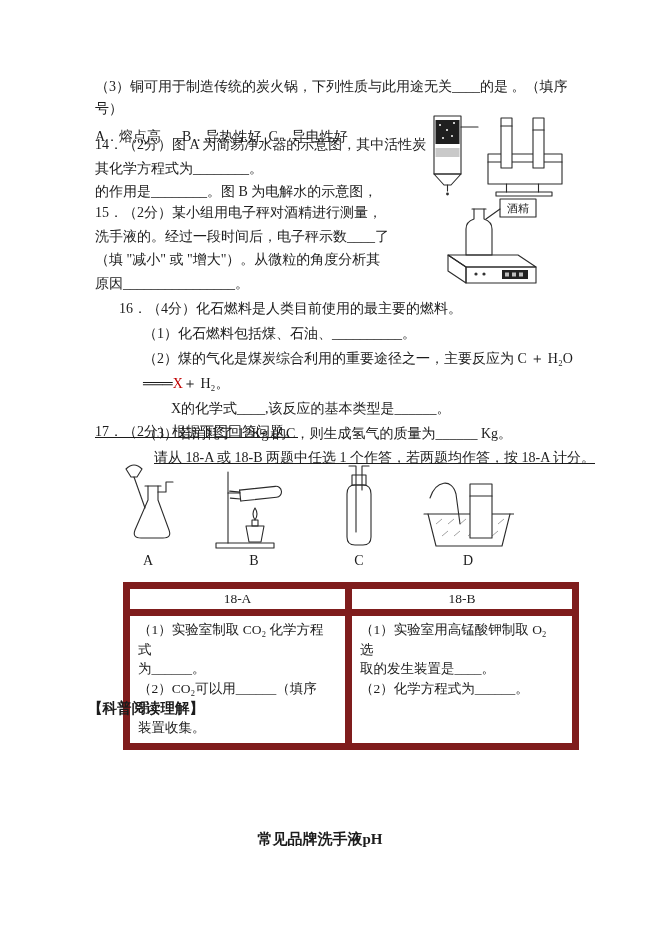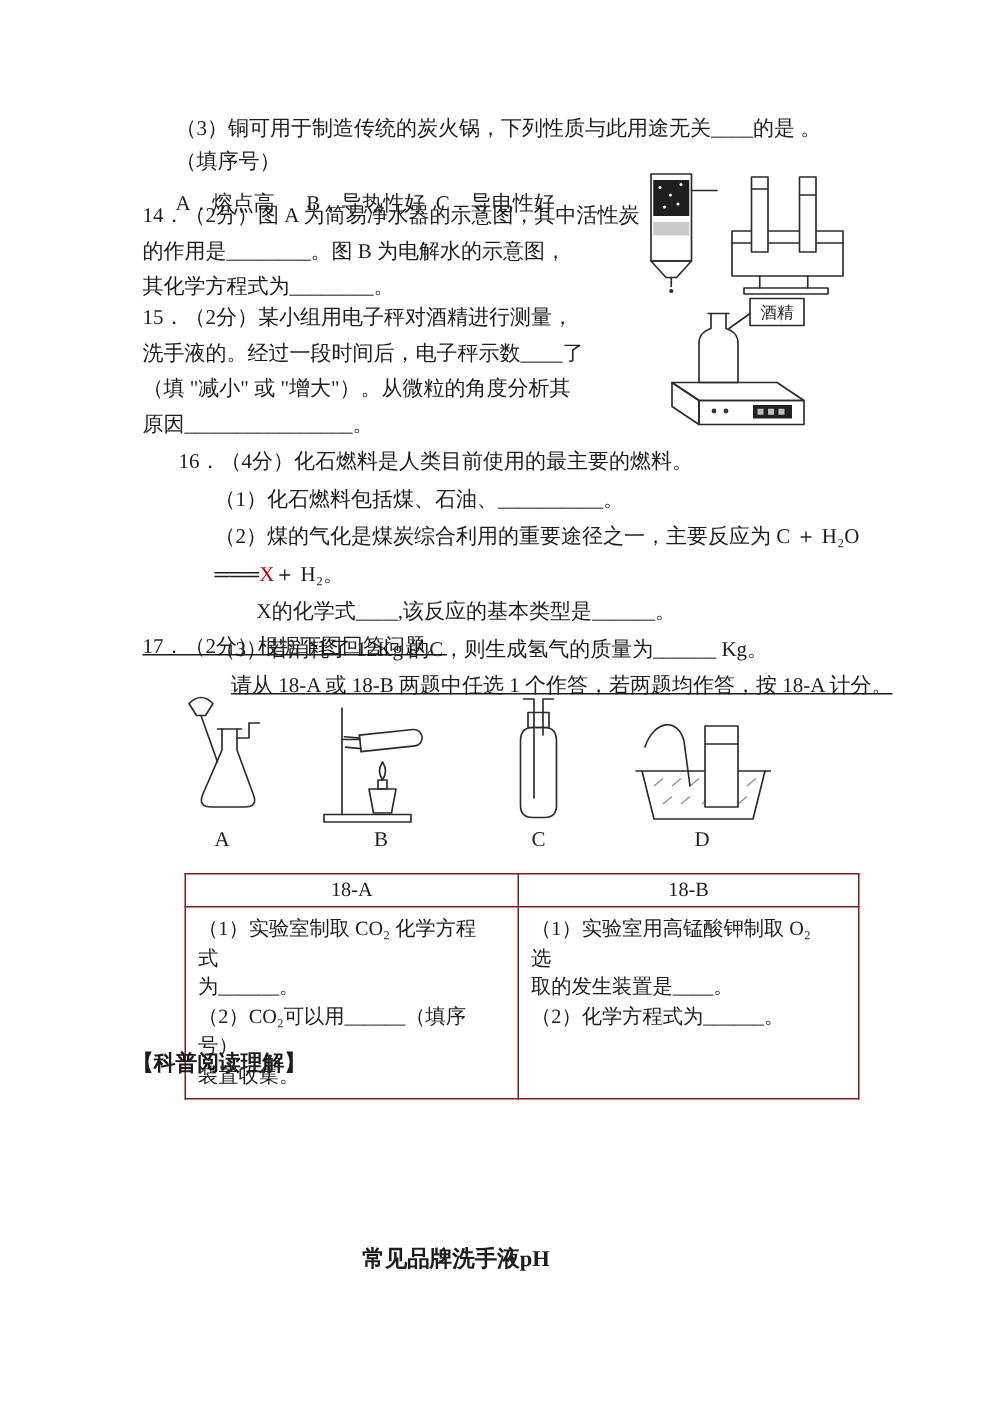--- a/index.html
+++ b/index.html
@@ -9,60 +9,60 @@
     width: 661px;
     height: 935px;
     background: #ffffff;
     font-family: "Liberation Serif", "DejaVu Serif", serif;
     color: #1c1c1c;
     font-size: 14px;
     overflow: hidden;
   }
   .abs { position: absolute; }
   .line { white-space: pre-wrap; line-height: 23.5px; }
-  .lh22 .line { line-height: 22px; margin-left: 22px; }
+  .lh22 .line { line-height: 22px; }
   .lh25 .line { line-height: 25px; margin-left: 24px; }
   .lh26 .line { line-height: 26px; text-decoration: underline; }
   .lh34 .line { line-height: 34px; }
   .ind1 { padding-left: 24px; }
   .ind2 { padding-left: 52px; }
   .ind3 { padding-left: 6px; text-align: right; }
   .gap6 { margin-top: 6px; }
   .bold { font-weight: bold; }
   .eq-x { color: var(--x-red, #c00000); }
   .center { text-align: center; }
 
   .apparatus-row { display: flex; justify-content: space-between; align-items: flex-end; }
   .apparatus-item { display: flex; flex-direction: column; align-items: center; }
   .apparatus-label { margin-top: 3px; font-size: 14px; line-height: 16px; }
 
   .qtable { border-collapse: collapse; width: 449px; table-layout: fixed; }
-  .qtable th, .qtable td { border: 1px solid #7f1d1d; font-weight: normal; vertical-align: top; }
+  .qtable th, .qtable td { border: 7px solid #7f1d1d; font-weight: normal; vertical-align: top; }
   .qtable th { height: 22px; text-align: center; font-size: 13.5px; padding: 2px; }
   .qtable td { padding: 4px 18px 6px 8px; font-size: 13.5px; }
   .qtable td .line { line-height: 19.5px; }
 
   svg.fig { display: block; }
   .fig .la { stroke: #2b2b2b; stroke-width: 1.1; fill: none; stroke-linecap: round; stroke-linejoin: round; }
   .fig .hatch { stroke: #8a8a8a; stroke-width: 0.8; }
 </style>
 </head>
 <body>
 
 <div class="page">
 
   <div class="abs lh22" style="top:76px; left:95px; width:480px;">
     <div class="line">（3）铜可用于制造传统的炭火锅，下列性质与此用途无关____的是 。（填序号）</div>
     <div class="line gap6">A．熔点高      B．导热性好  C．导电性好</div>
   </div>
 
   <div class="abs" style="top:133px; left:95px; width:342px;">
     <div class="line">14．（2分）图 A 为简易净水器的示意图，其中活性炭</div>
+    <div class="line">其化学方程式为________。</div>
     <div class="line">的作用是________。图 B 为电解水的示意图，</div>
-    <div class="line">其化学方程式为________。</div>
   </div>
 
   <svg class="fig abs" style="top:112px; left:420px;" width="152" height="88" viewBox="0 0 152 88">
     <rect class="la" x="14" y="4" width="27" height="58"></rect>
     <rect x="15.5" y="8" width="24" height="24" fill="#1f1f1f" stroke="none"></rect>
     <circle cx="20" cy="13" r="1" fill="#fff" stroke="none"></circle>
     <circle cx="27" cy="18" r="1" fill="#fff" stroke="none"></circle>
     <circle cx="34" cy="11" r="1" fill="#fff" stroke="none"></circle>
     <circle cx="23" cy="26" r="1" fill="#fff" stroke="none"></circle>
     <circle cx="32" cy="24" r="1" fill="#fff" stroke="none"></circle>
@@ -204,15 +204,15 @@
           <div class="line">（2）化学方程式为______。</div>
         </td>
       </tr>
     </tbody>
       </table>
   </div>
 
   <div class="abs bold" style="top:699px; left:88px; font-size:14.5px;">【科普阅读理解】</div>
 
 
-  <div class="abs bold center" style="top:830px; left:0; width:608px; font-size:15px;">常见品牌洗手液pH</div>
+  <div class="abs bold center" style="top:830px; left:16px; width:608px; font-size:15px;">常见品牌洗手液pH</div>
 
 </div>
 
 </body></html>

